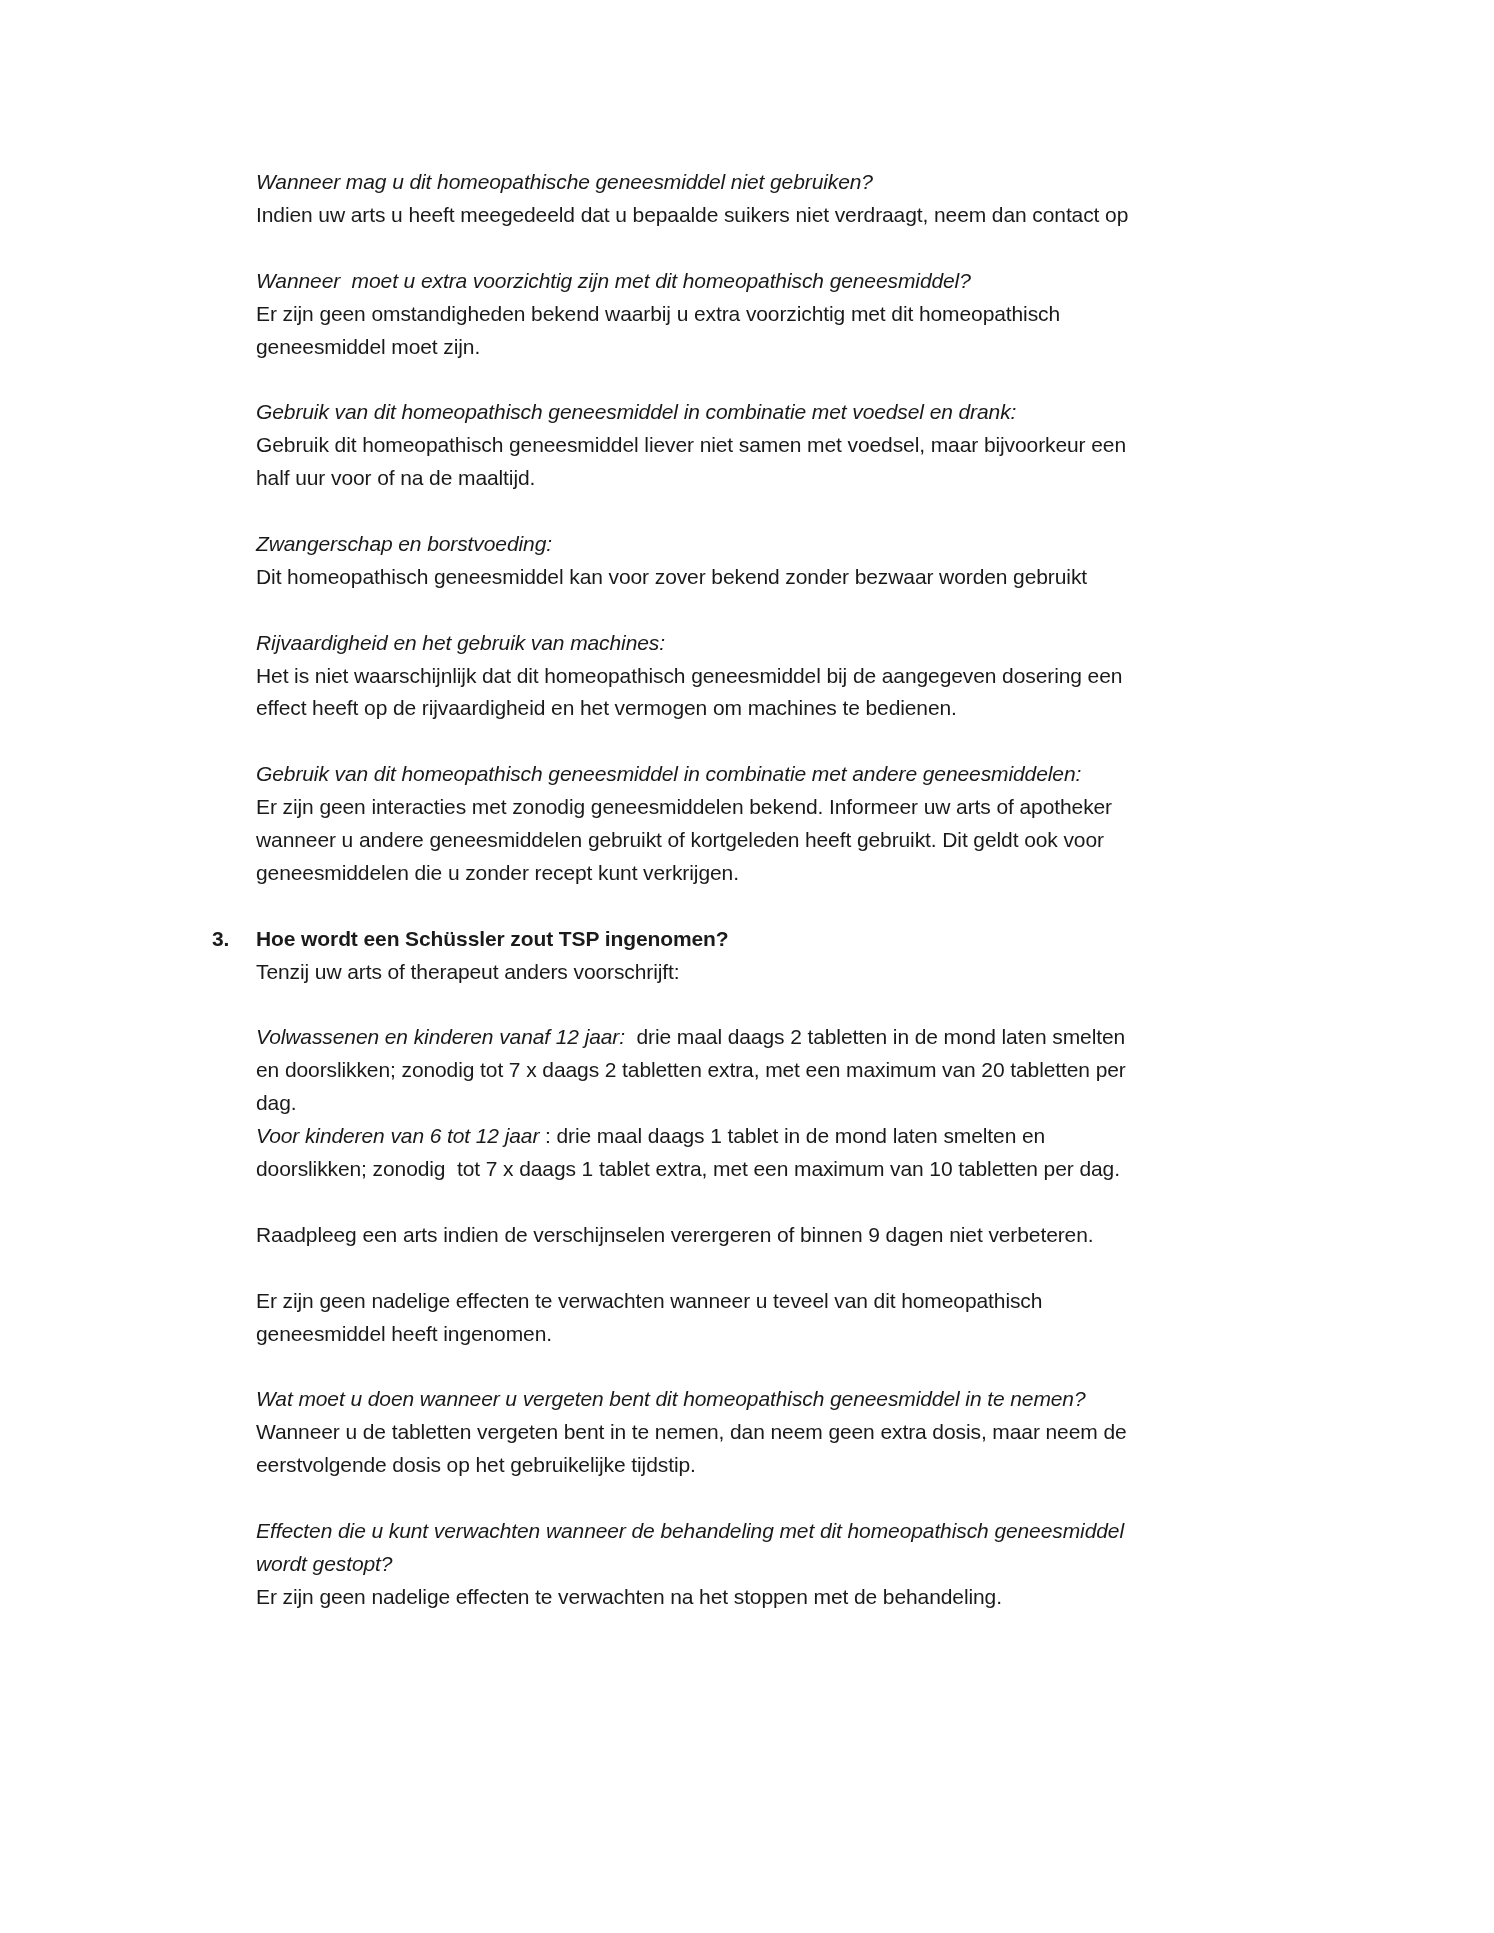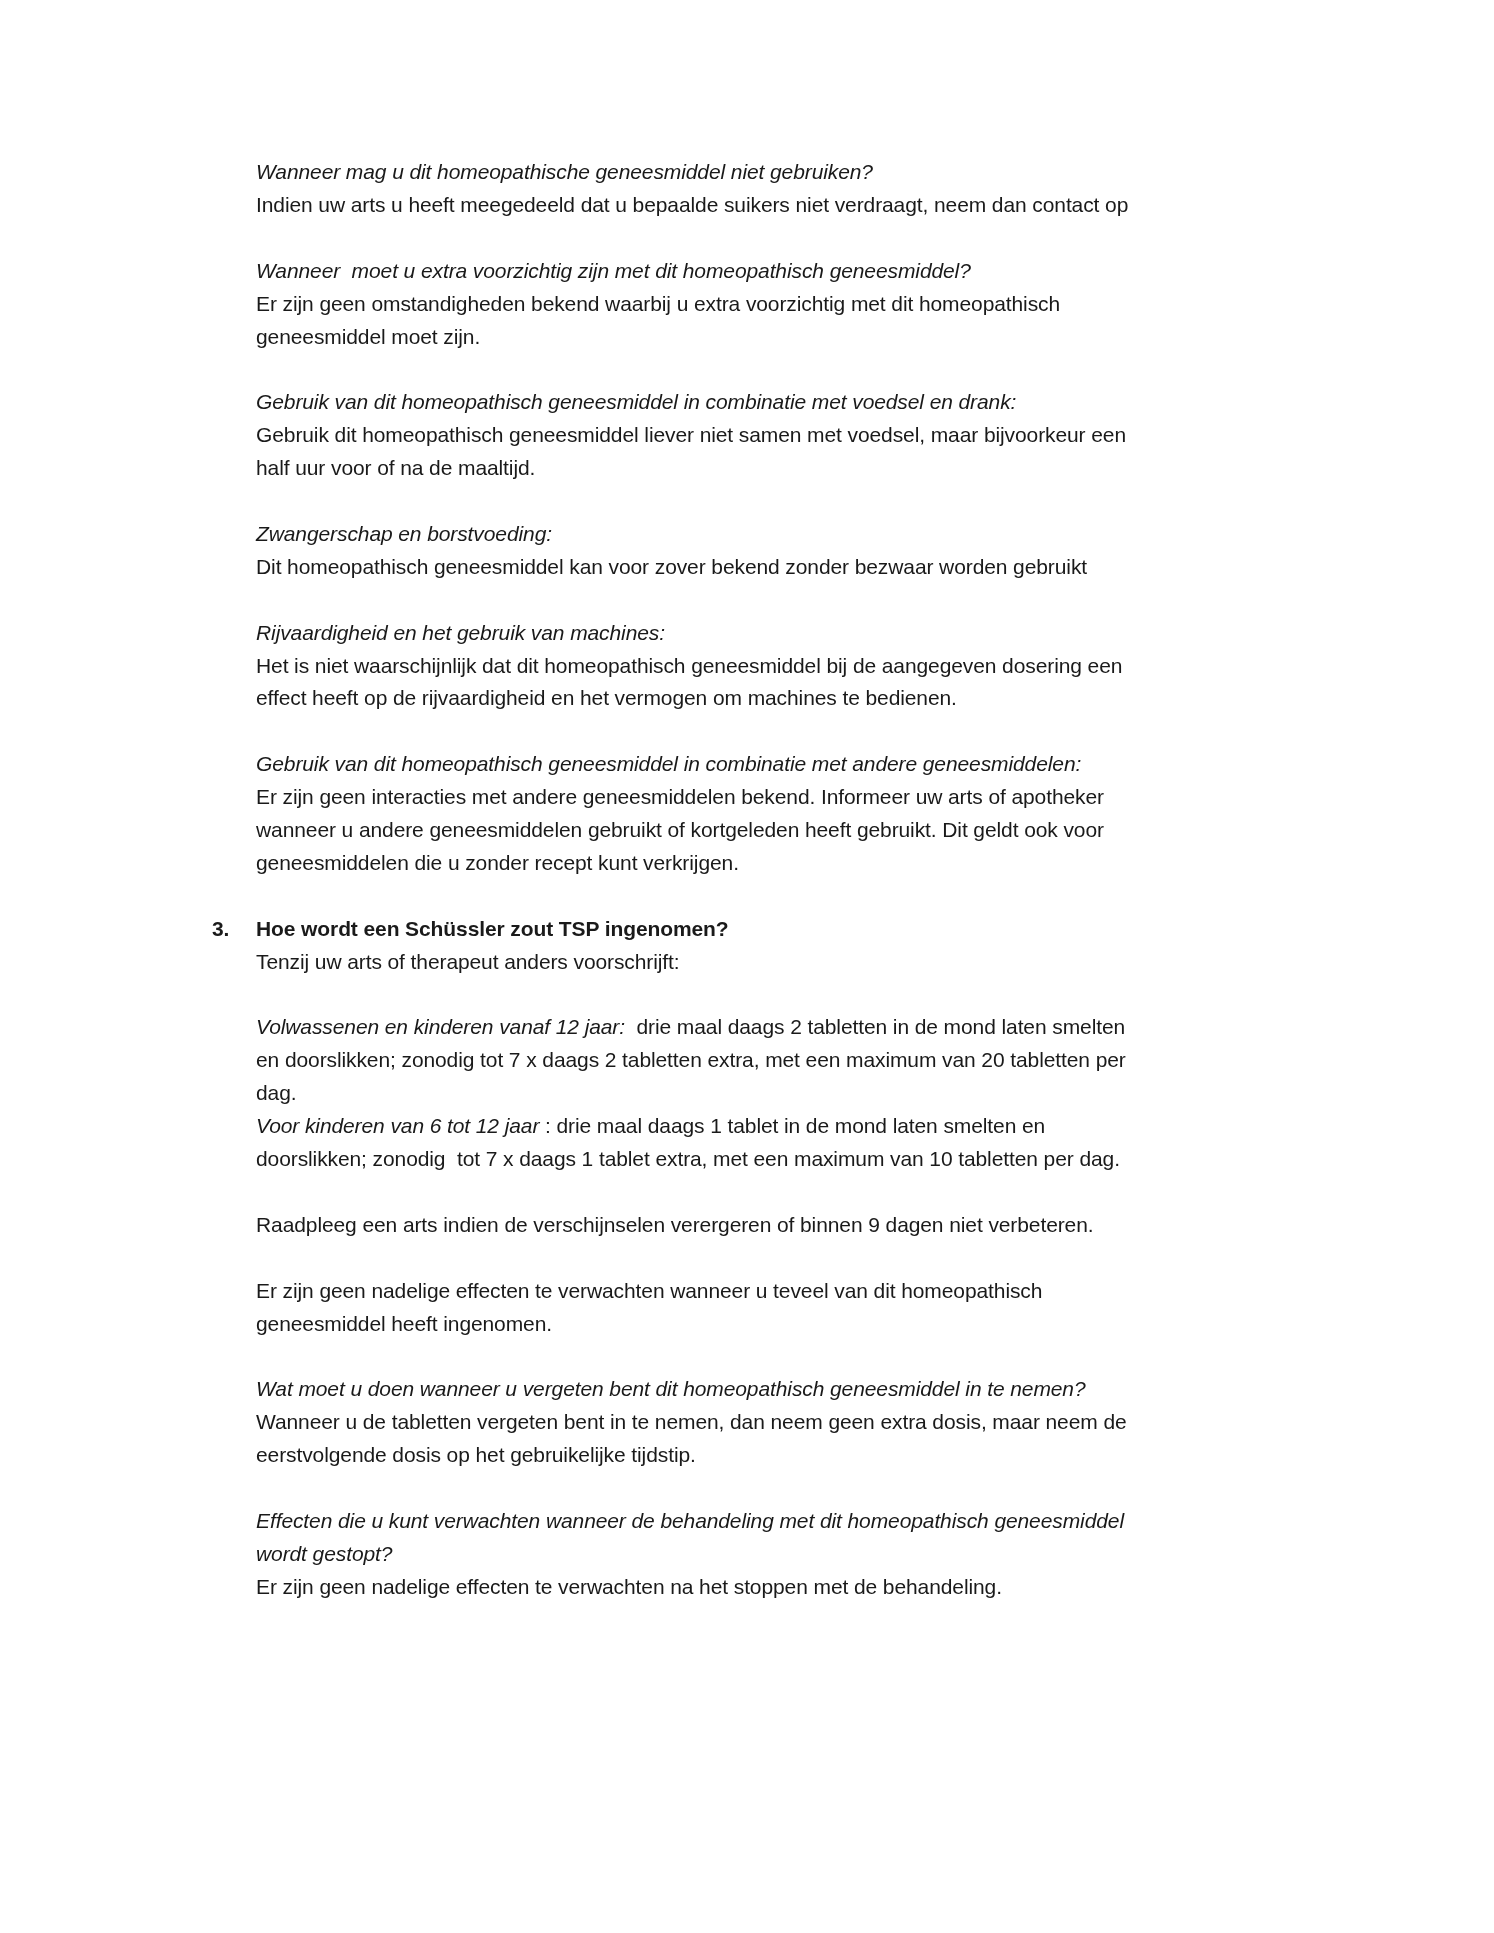--- a/index.html
+++ b/index.html
@@ -8,21 +8,21 @@
     height: 1933px;
     background: #ffffff;
     position: relative;
     overflow: hidden;
     font-family: "Liberation Sans", "DejaVu Sans", sans-serif;
     color: #1a1a1a;
   }
   .page-content {
     position: absolute;
     left: 256px;
-    top: 156px;
+    top: 166px;
     width: 1064px;
     font-size: 21px;
     line-height: 32.9px;
     letter-spacing: -0.1px;
   }
   .para { margin: 0 0 32.9px 0; }
   .para:last-child { margin-bottom: 16px; }
   .line { white-space: pre-wrap; min-height: 32.9px; }
   .italic { font-style: italic; }
   .bold { font-weight: bold; }
@@ -61,21 +61,21 @@
   </section>
 
   <section class="para">
     <div class="line italic">Rijvaardigheid en het gebruik van machines:</div>
     <div class="line">Het is niet waarschijnlijk dat dit homeopathisch geneesmiddel bij de aangegeven dosering een</div>
     <div class="line">effect heeft op de rijvaardigheid en het vermogen om machines te bedienen.</div>
   </section>
 
   <section class="para">
     <div class="line italic">Gebruik van dit homeopathisch geneesmiddel in combinatie met andere geneesmiddelen:</div>
-    <div class="line">Er zijn geen interacties met andere geneesmiddelen bekend. Informeer uw arts of apotheker</div>
+    <div class="line">Er zijn geen interacties met zonodig geneesmiddelen bekend. Informeer uw arts of apotheker</div>
     <div class="line">wanneer u andere geneesmiddelen gebruikt of kortgeleden heeft gebruikt. Dit geldt ook voor</div>
     <div class="line">geneesmiddelen die u zonder recept kunt verkrijgen.</div>
   </section>
 
   <section class="para">
     <div class="line numrow">
       <span class="num bold">3.</span>
       <span class="bold">Hoe wordt een Schüssler zout TSP ingenomen?</span>
     </div>
     <div class="line">Tenzij uw arts of therapeut anders voorschrijft:</div>

